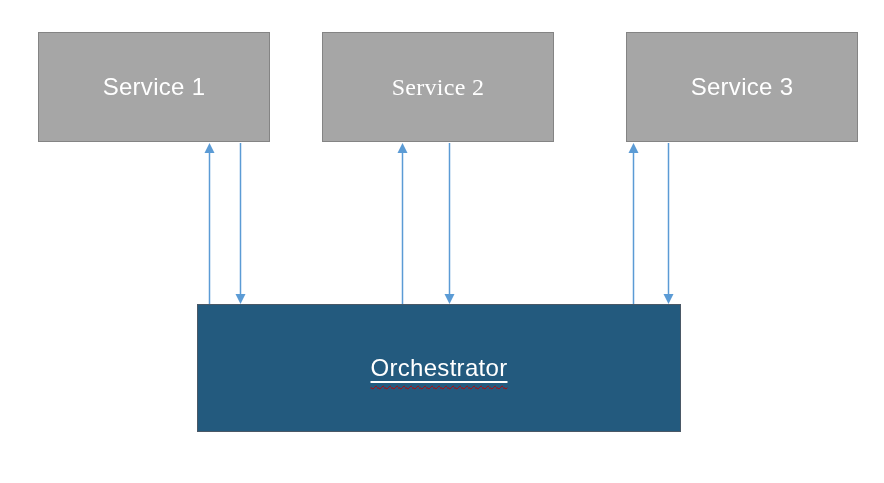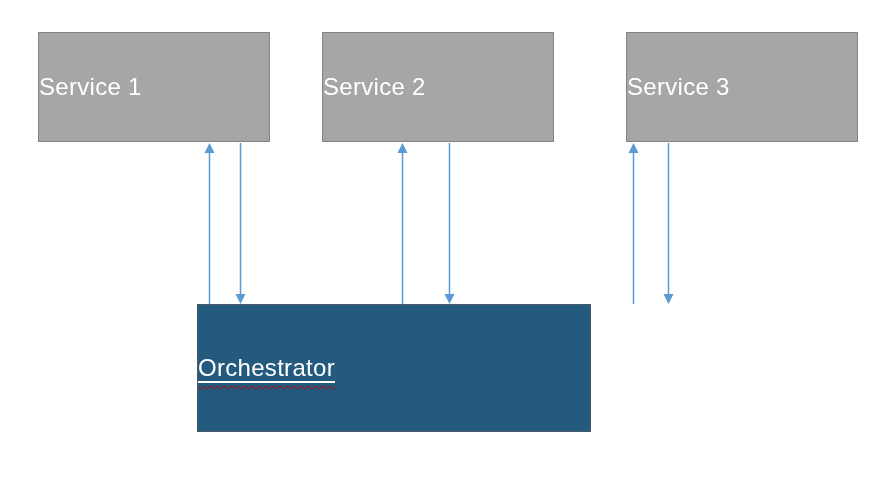--- a/index.html
+++ b/index.html
@@ -21,40 +21,41 @@
     position: relative;
     width: 884px;
     height: 483px;
     background: var(--canvas-bg);
     overflow: hidden;
   }
   .shape {
     position: absolute;
     display: flex;
     align-items: center;
+    justify-content: center;
     color: var(--label-text);
     font-size: 24px;
     letter-spacing: 0.3px;
   }
   .service {
     background: var(--service-fill);
     border: 1px solid var(--service-border);
     width: 232px;
     height: 110px;
     top: 32px;
   }
   .service-1 { left: 38px; }
-  .service-2 { left: 322px; }
+  .service-2 { left: 322px; font-family: Liberation Serif, serif; }
   .service-3 { left: 606px; margin-left: 20px; }
   .orchestrator {
     background: var(--orchestrator-fill);
     border: 1px solid var(--orchestrator-border);
     left: 197px;
     top: 304px;
-    width: 394px;
+    width: 484px;
     height: 128px;
   }
   .orch-underline {
     text-decoration: underline solid;
     text-decoration-thickness: 1.5px;
     text-underline-offset: 5px;
   }
   .orch-squiggle {
     text-decoration: underline wavy var(--squiggle);
     text-decoration-thickness: 1px;

